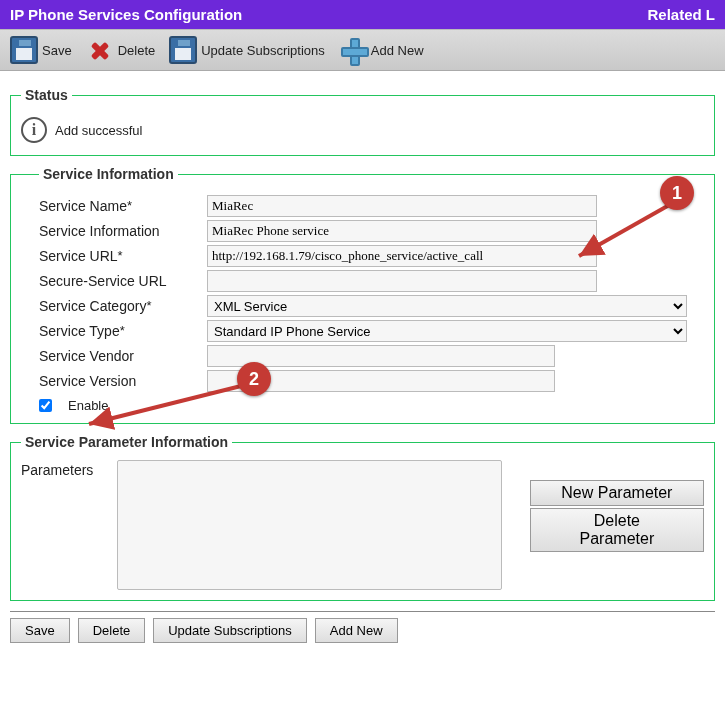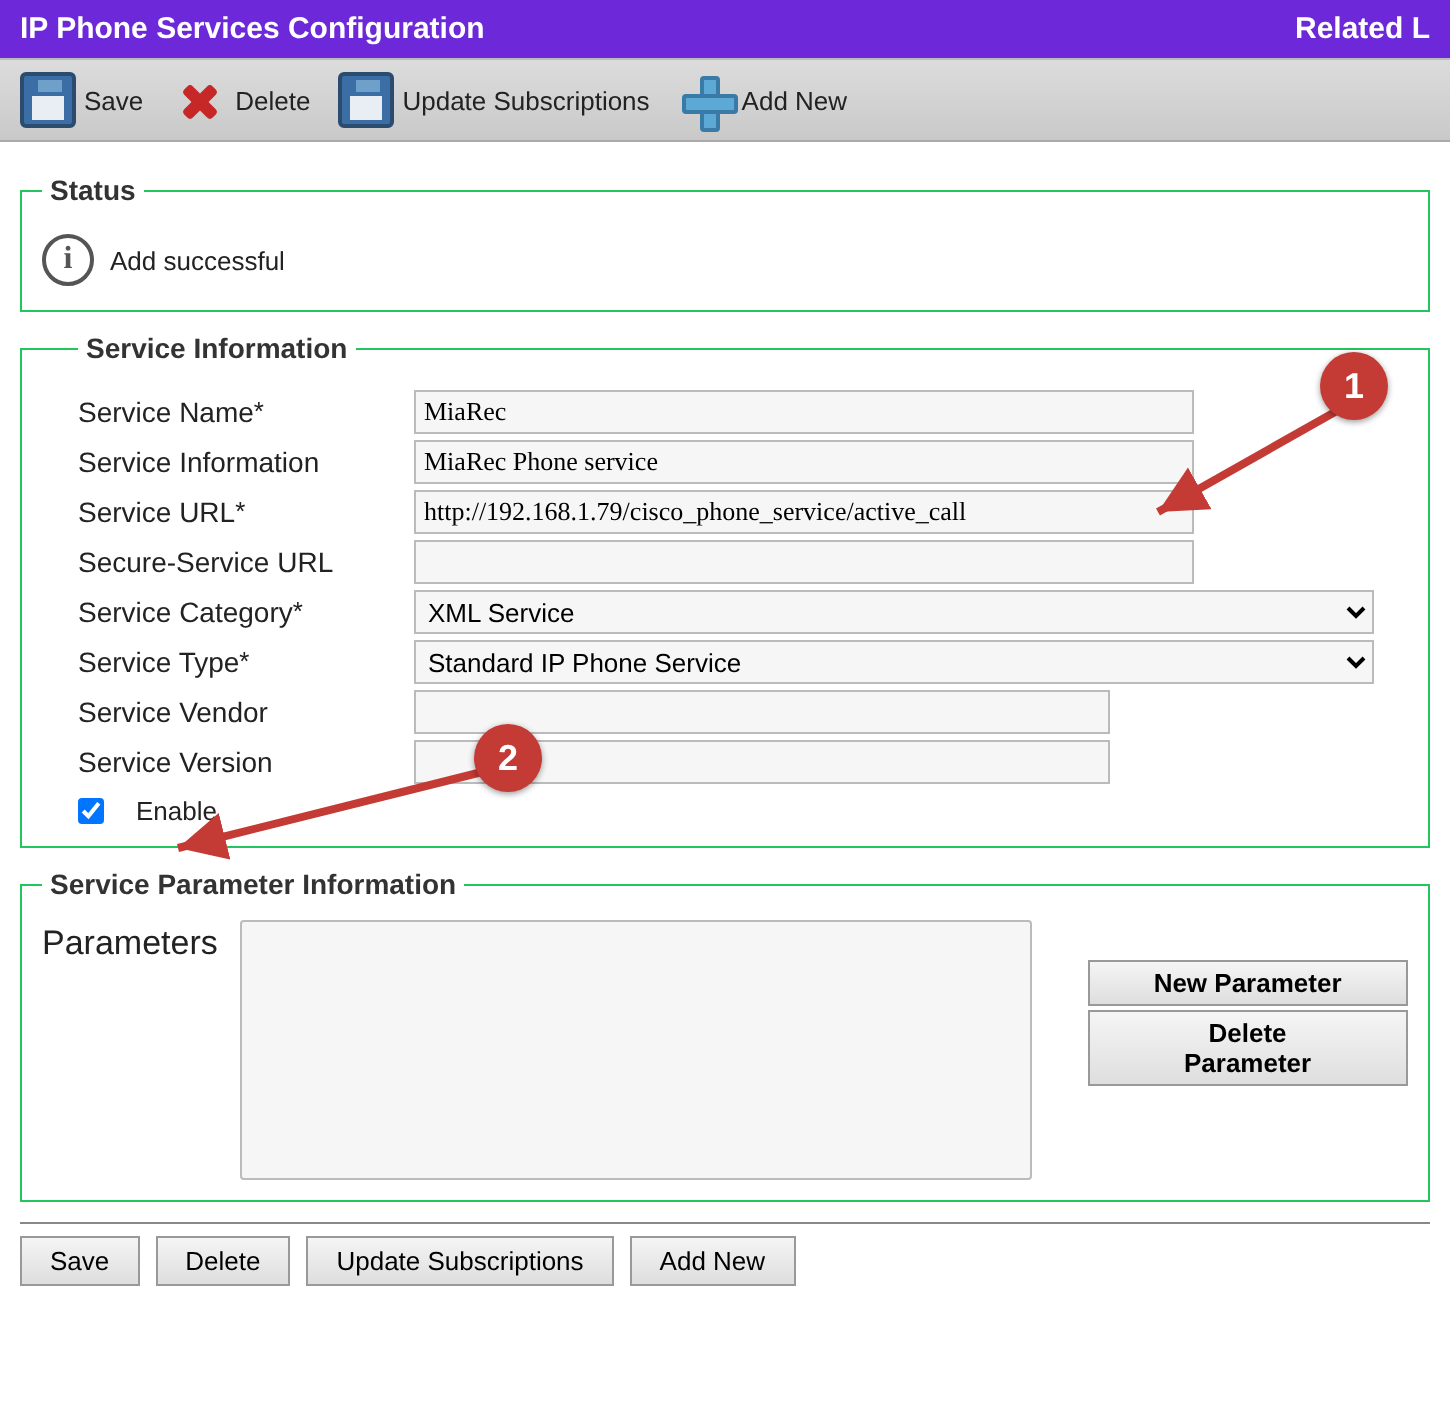--- a/index.html
+++ b/index.html
@@ -25,24 +25,24 @@
   .status-row { display: flex; align-items: center; gap: 8px; padding: 4px 0 2px 0; }
   .info-icon { width: 26px; height: 26px; border-radius: 50%; border: 2px solid #555; display: flex; align-items: center; justify-content: center; font-weight: bold; font-family: Georgia, serif; color: #555; font-size: 16px; }
   .form-row { display: flex; align-items: center; margin: 3px 0; }
   .form-label { width: 168px; font-size: 14px; }
   .req { font-size: 13px; vertical-align: top; }
   .text-input { width: 390px; height: 22px; border: 1px solid #bbb; background: #f6f6f6; font-size: 13px; padding: 0 4px; font-family: Liberation Serif, serif; }
   .select-input { width: 480px; height: 22px; border: 1px solid #bbb; background: #f6f6f6; font-size: 13px; padding: 0 2px; font-family: inherit; }
   .wide-input { width: 390px; }
   .enable-row { display: flex; align-items: center; gap: 16px; margin-top: 6px; }
   .param-section { display: flex; gap: 10px; }
-  .param-label { font-size: 17px; width: 90px; padding-top: 2px; }
+  .param-label { font-size: 14px; width: 90px; padding-top: 2px; }
   .param-list { width: 400px; height: 130px; border: 1px solid #bbb; background: #f6f6f6; }
   .param-buttons { display: flex; flex-direction: column; gap: 2px; margin-top: 20px; margin-left: 18px; }
-  .btn { background: linear-gradient(#f5f5f5,#dedede); border: 1px solid #999; padding: 3px 27px; font-size: 13px; font-weight: bold; cursor: pointer; font-family: inherit; }
+  .btn { background: linear-gradient(#f5f5f5,#dedede); border: 1px solid #999; padding: 3px 27px; font-size: 16px; font-weight: normal; cursor: pointer; font-family: inherit; }
   .btn-row { display: flex; gap: 8px; padding: 6px 0; border-top: 1px solid #888; margin-top: 8px; }
   .btn2 { background: linear-gradient(#f5f5f5,#dedede); border: 1px solid #999; padding: 4px 14px; font-size: 13px; cursor: pointer; font-family: inherit; }
   
   .badge { position: absolute; width: 34px; height: 34px; border-radius: 50%; background: #c43a34; color: #fff; font-weight: bold; display: flex; align-items: center; justify-content: center; font-size: 18px; box-shadow: 0 1px 3px rgba(0,0,0,0.4); z-index: 10; }
   .arrow-svg { position: absolute; z-index: 9; pointer-events: none; }
 </style>
 </head>
 <body>
 
 <div class="titlebar">

